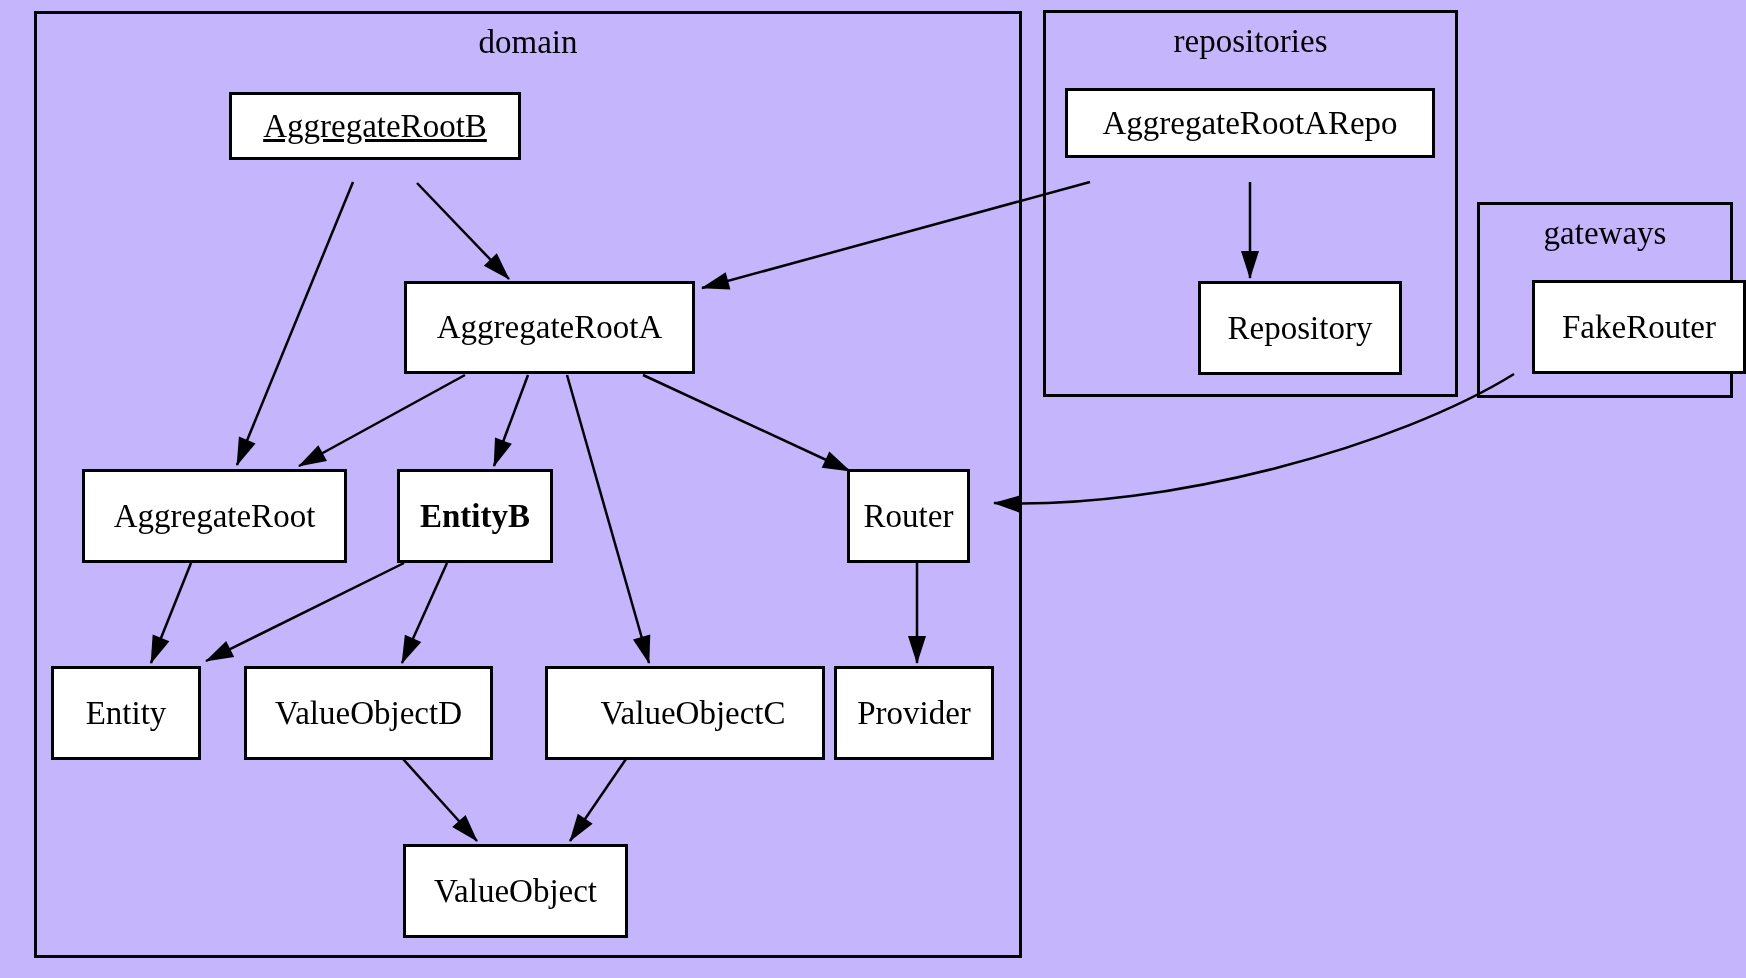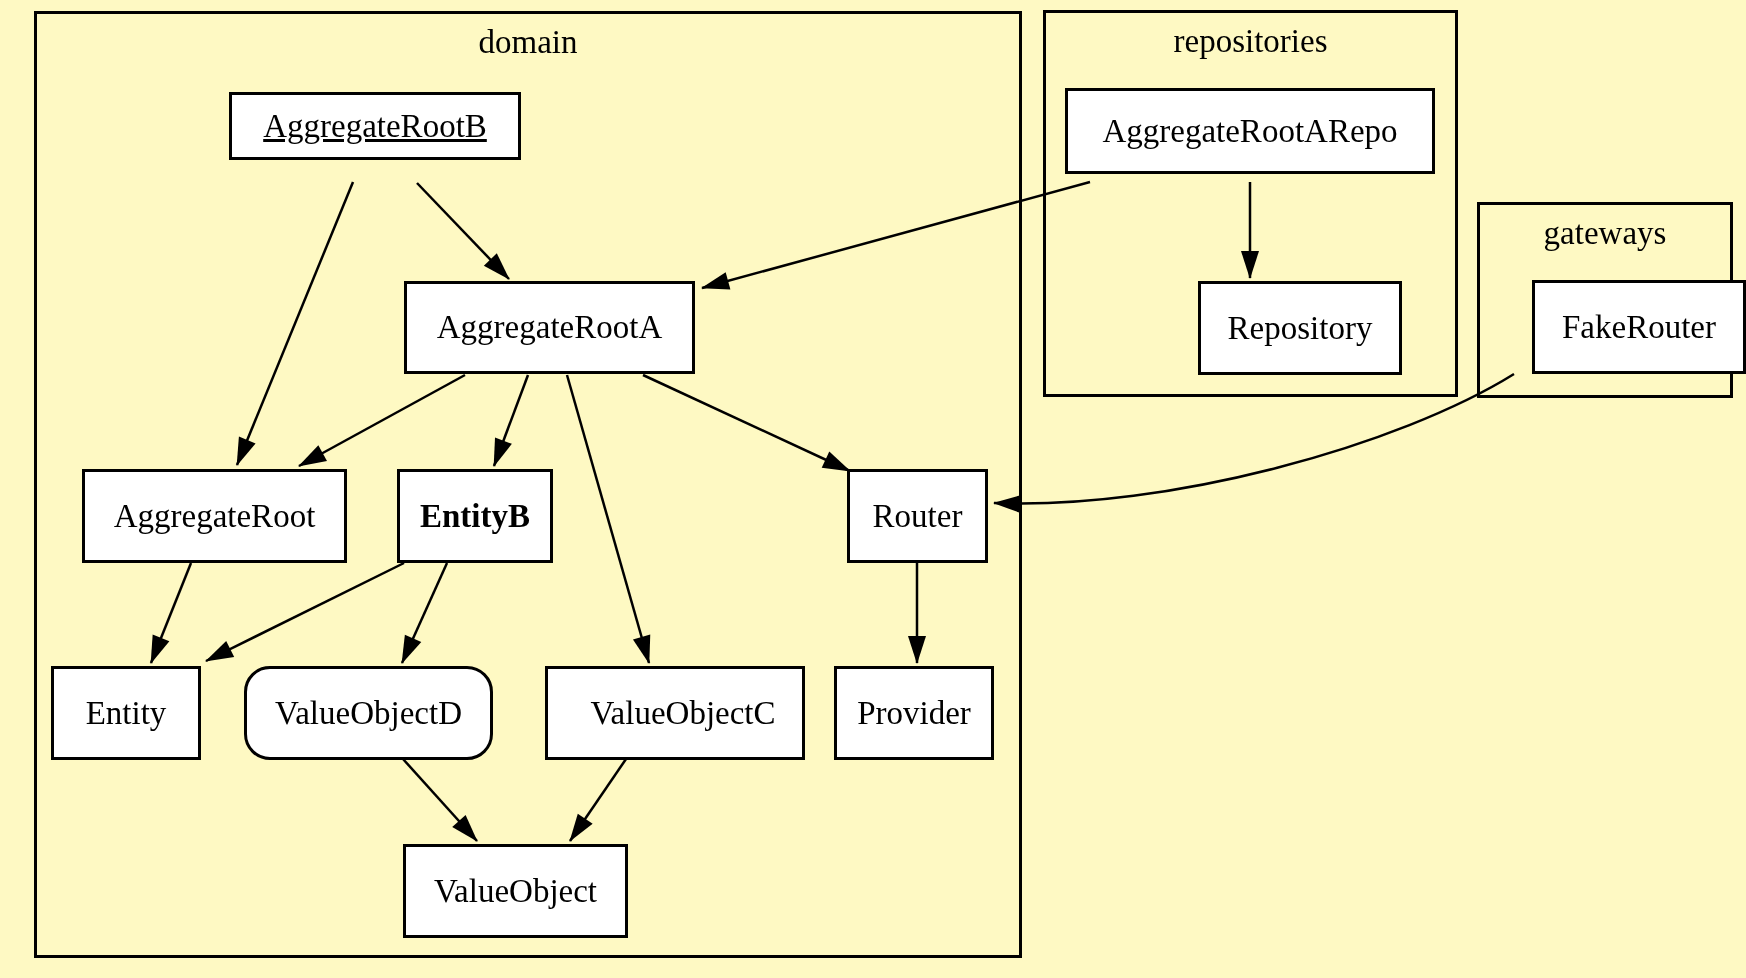--- a/index.html
+++ b/index.html
@@ -4,21 +4,21 @@
 <style>
   html, body {
     margin: 0;
     padding: 0;
     background: #ffffff;
   }
   .canvas {
     position: relative;
     width: 1746px;
     height: 978px;
-    background: #fef9c3;
+    background: #c4b5fd;
     font-family: "Liberation Serif", "DejaVu Serif", serif;
     color: #000000;
     overflow: hidden;
   }
   .edges-layer {
     position: absolute;
     left: 0;
     top: 0;
     width: 1746px;
     height: 978px;
@@ -107,31 +107,31 @@
   </svg>
 
   <div class="node" style="left:229px; top:92px; width:292px; height:68px;text-decoration:underline;">AggregateRootB</div>
 
   <div class="node" style="left:404px; top:281px; width:291px; height:93px;">AggregateRootA</div>
 
   <div class="node" style="left:82px; top:469px; width:265px; height:94px;">AggregateRoot</div>
 
   <div class="node" style="left:397px; top:469px; width:156px; height:94px;font-weight:bold;">EntityB</div>
 
-  <div class="node" style="left:847px; top:469px; width:141px; height:94px;">Router</div>
+  <div class="node" style="left:847px; top:469px; width:123px; height:94px;">Router</div>
 
   <div class="node" style="left:51px; top:666px; width:150px; height:94px;">Entity</div>
 
-  <div class="node" style="left:244px; top:666px; width:249px; height:94px;border-radius:26px;">ValueObjectD</div>
+  <div class="node" style="left:244px; top:666px; width:249px; height:94px;">ValueObjectD</div>
 
-  <div class="node" style="left:545px; top:666px; width:260px; height:94px;padding-left:16px;">ValueObjectC</div>
+  <div class="node" style="left:545px; top:666px; width:280px; height:94px;padding-left:16px;">ValueObjectC</div>
 
   <div class="node" style="left:834px; top:666px; width:160px; height:94px;">Provider</div>
 
   <div class="node" style="left:403px; top:844px; width:225px; height:94px;">ValueObject</div>
 
-  <div class="node" style="left:1065px; top:88px; width:370px; height:86px;">AggregateRootARepo</div>
+  <div class="node" style="left:1065px; top:88px; width:370px; height:70px;">AggregateRootARepo</div>
 
   <div class="node" style="left:1198px; top:281px; width:204px; height:94px;">Repository</div>
 
   <div class="node" style="left:1532px; top:280px; width:214px; height:94px;">FakeRouter</div>
 
 </div>
 
 </body></html>

